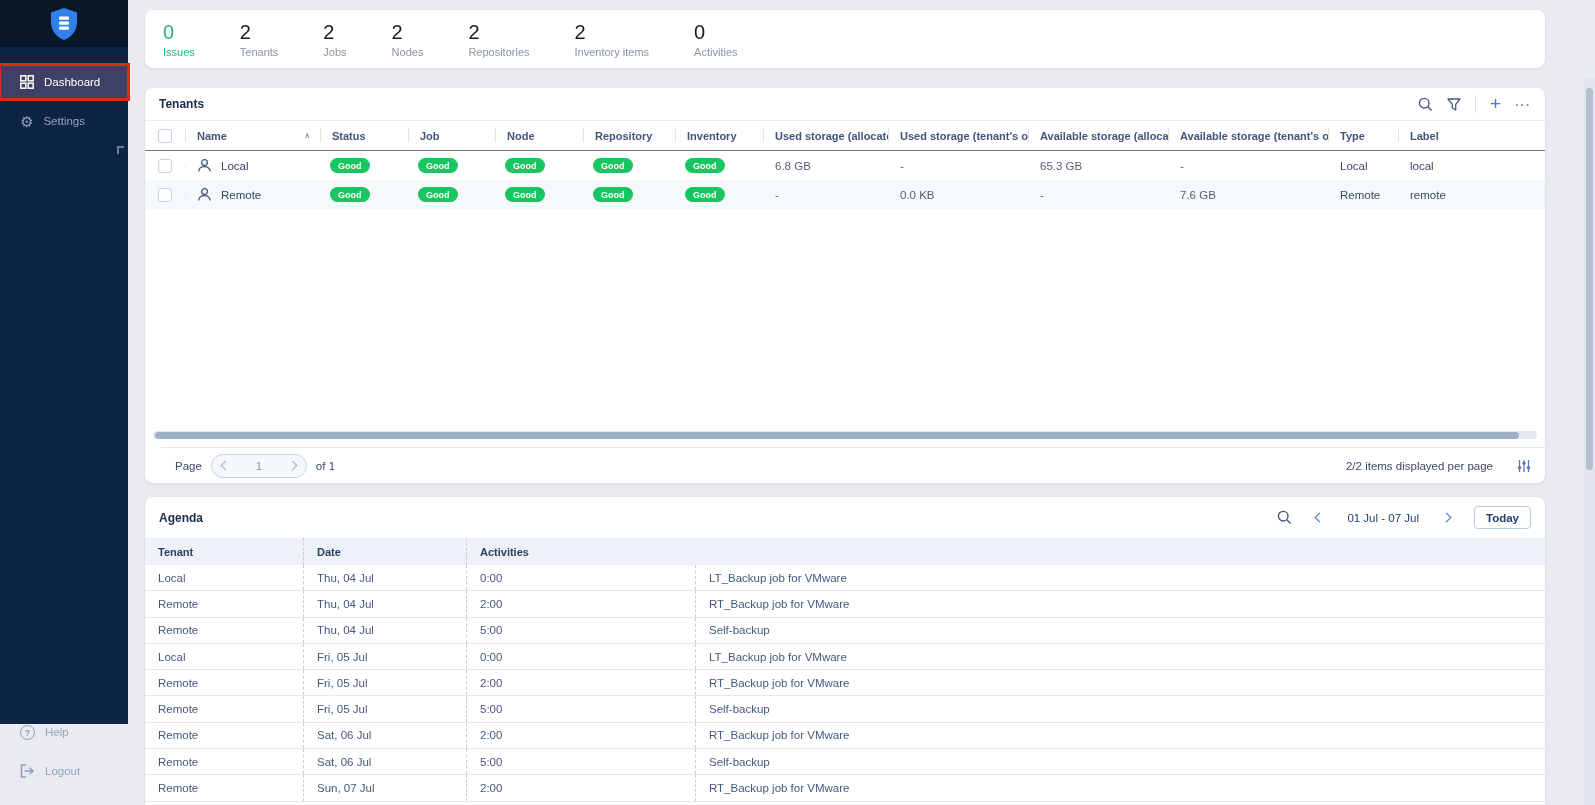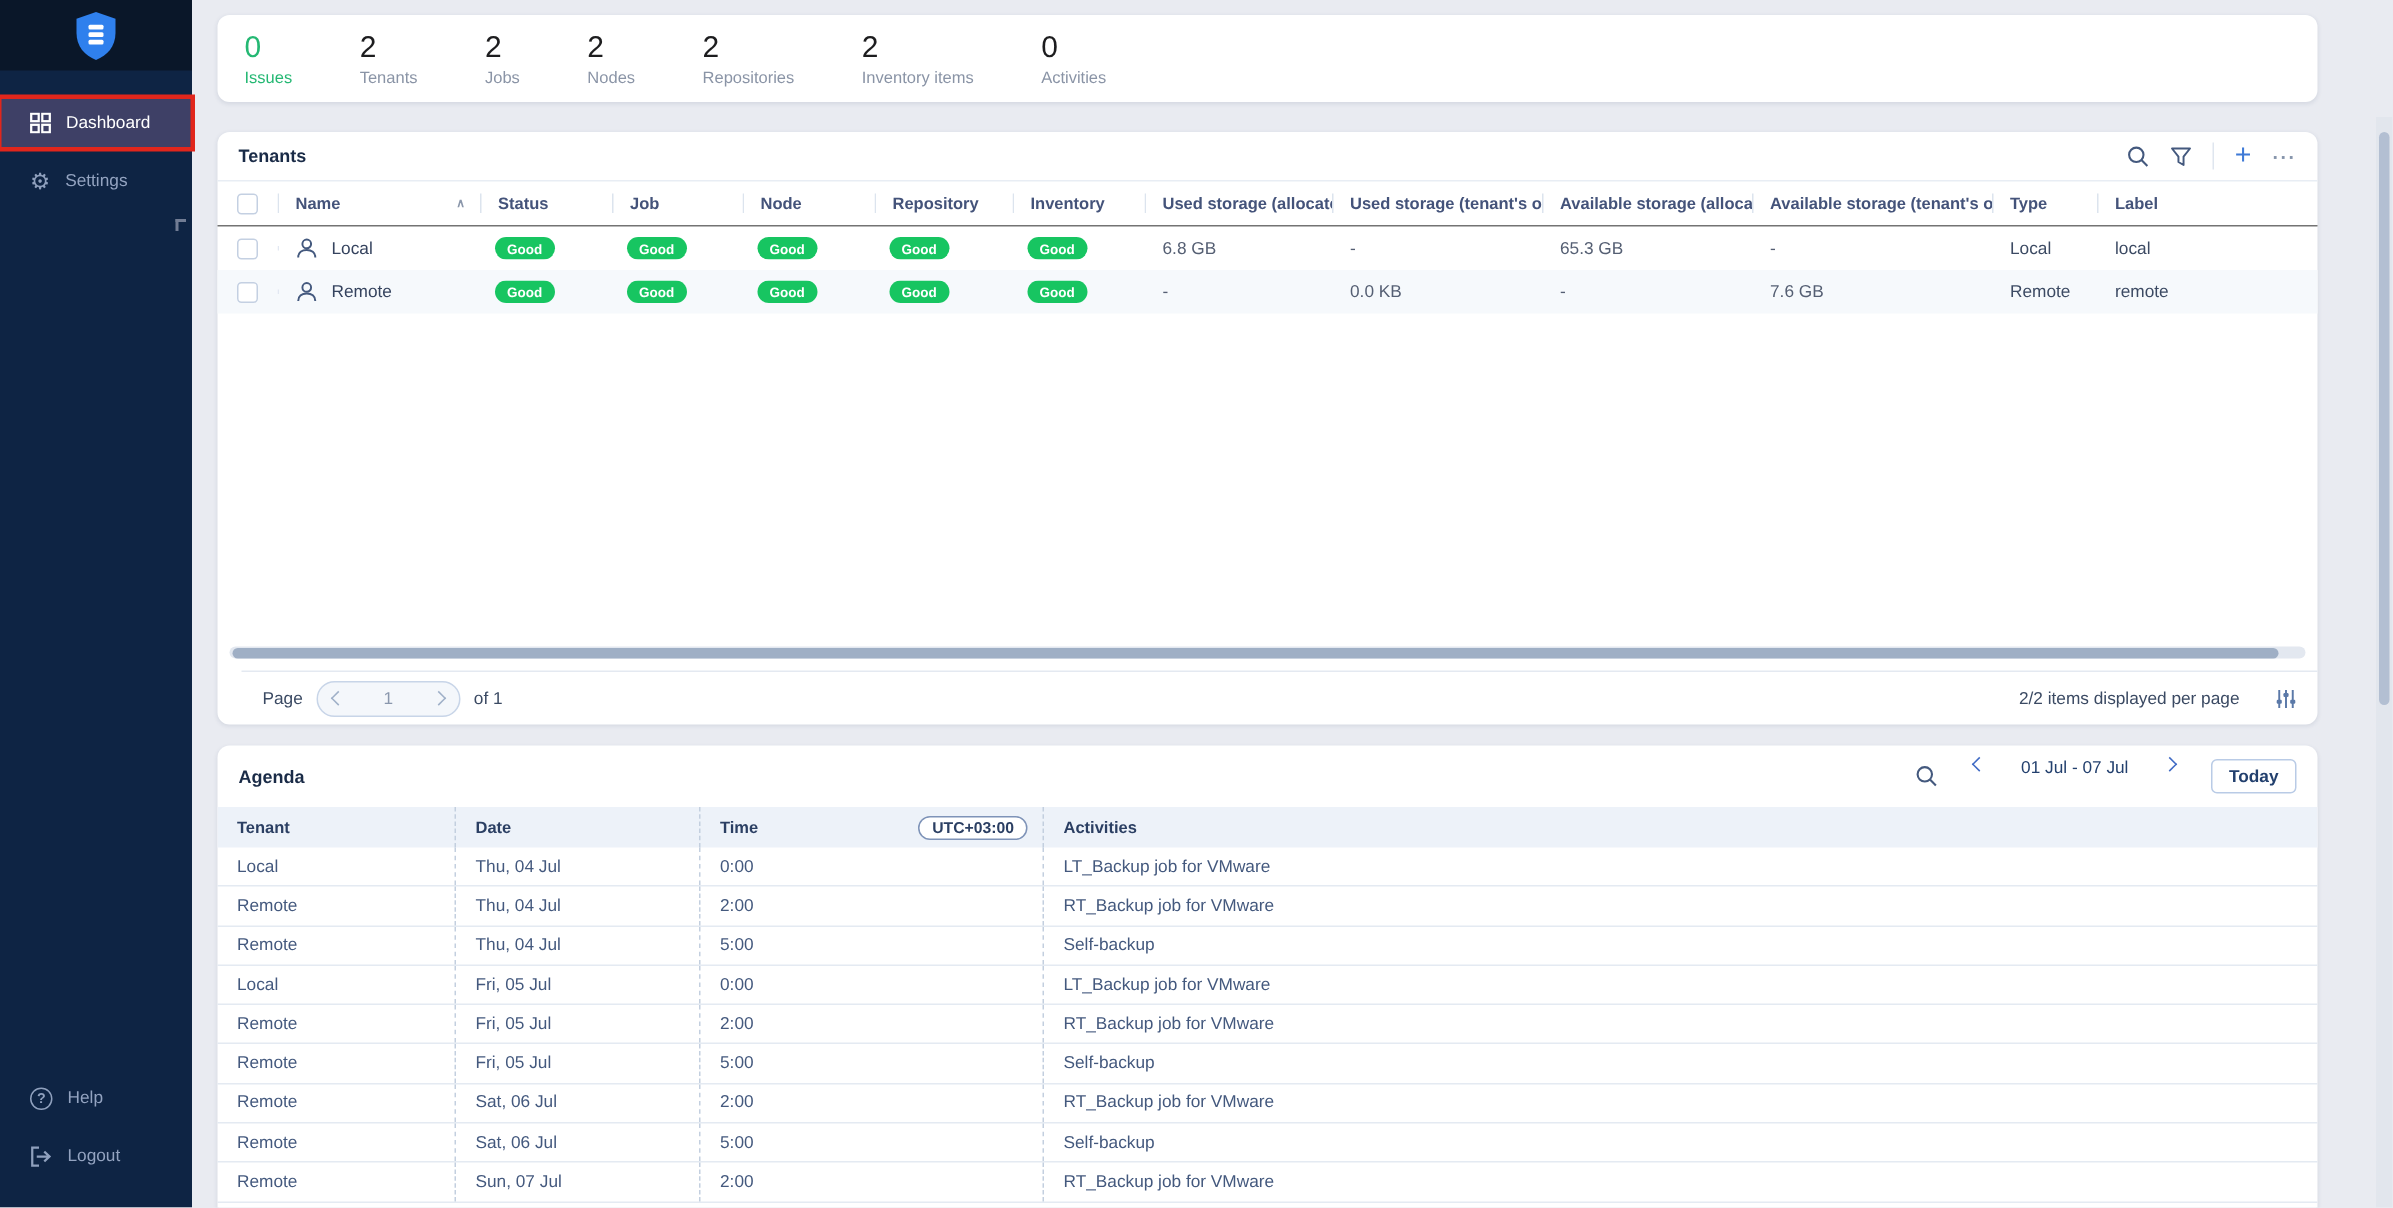--- a/index.html
+++ b/index.html
@@ -6,21 +6,21 @@
   html, body { width: 1595px; height: 805px; overflow: hidden; }
   body {
     font-family: "Liberation Sans", sans-serif;
     background: #e9ebf1;
     position: relative;
     color: #3c4a63;
   }
 
   
   .sidebar {
-    position: absolute; left: 0; top: 0; width: 128px; height: 805px;
+    position: absolute; left: 0; top: 0; width: 128px; height: 724px;
     background: #0e2444;
   }
   .sidebar-top {
     position: absolute; left: 0; top: 0; width: 128px; height: 47px;
     background: #0a1729; display: flex; align-items: center; justify-content: center;
   }
   .sidebar-handle {
     position: absolute; right: 4px; top: 146px; width: 7px; height: 8px;
     border-left: 2px solid #8a93a8; border-top: 2px solid #8a93a8; opacity: .8;
   }
@@ -138,21 +138,21 @@
   }
   .chev { width: 7px; height: 7px; border-left: 1.6px solid #9fb0c8; border-bottom: 1.6px solid #9fb0c8; display: inline-block; cursor: pointer; }
   .chev-left  { transform: rotate(45deg); }
   .chev-right { transform: rotate(-135deg); }
   .chev-blue  { border-color: #3f6ac4; }
   .per-page { margin-left: auto; display: flex; align-items: center; gap: 24px; }
 
   
   .agenda-panel { left: 145px; top: 497px; width: 1400px; height: 360px; }
   .agenda-header { height: 41px; display: flex; align-items: center; padding: 0 14px; }
-  .agenda-tools { margin-left: auto; display: flex; gap: 24px; }
+  .agenda-tools { margin-left: auto; display: flex; align-items: center; gap: 24px; }
   .date-range { font-size: 11.5px; color: #23406e; cursor: pointer; }
   .today-btn {
     height: 23px; padding: 0 11px; border: 1px solid #b9cbe6; border-radius: 4px;
     background: #ffffff; color: #23406e; font-size: 11.5px; font-weight: 700;
     display: flex; align-items: center; cursor: pointer;
   }
   .ag-thead { display: flex; height: 27px; align-items: center; background: #edf2f9; }
   .ag-th { font-size: 11px; font-weight: 700; color: #2b3f63; padding-left: 13px; height: 100%; display: flex; align-items: center; }
   .ag-col-tenant { width: 158px; }
   .ag-col-date   { width: 163px; }
@@ -415,24 +415,20 @@
     </div>
   </div>
 
   <div class="ag-thead">
     <div class="ag-th ag-col-tenant">
         <span>Tenant</span>
       </div>
     <div class="ag-th ag-col-date ag-dash">
         <span>Date</span>
       </div>
-    <div class="ag-th ag-col-time ag-dash">
-      <span>Time</span>
-      <span class="utc-pill">UTC+03:00</span>
-    </div>
     <div class="ag-th ag-col-act ag-dash">
         <span>Activities</span>
       </div>
   </div>
 
   <div class="ag-row">
     <div class="ag-td ag-col-tenant">Local</div>
     <div class="ag-td ag-col-date ag-dash">Thu, 04 Jul</div>
     <div class="ag-td ag-col-time ag-dash">0:00</div>
     <div class="ag-td ag-col-act ag-dash">LT_Backup job for VMware</div>

